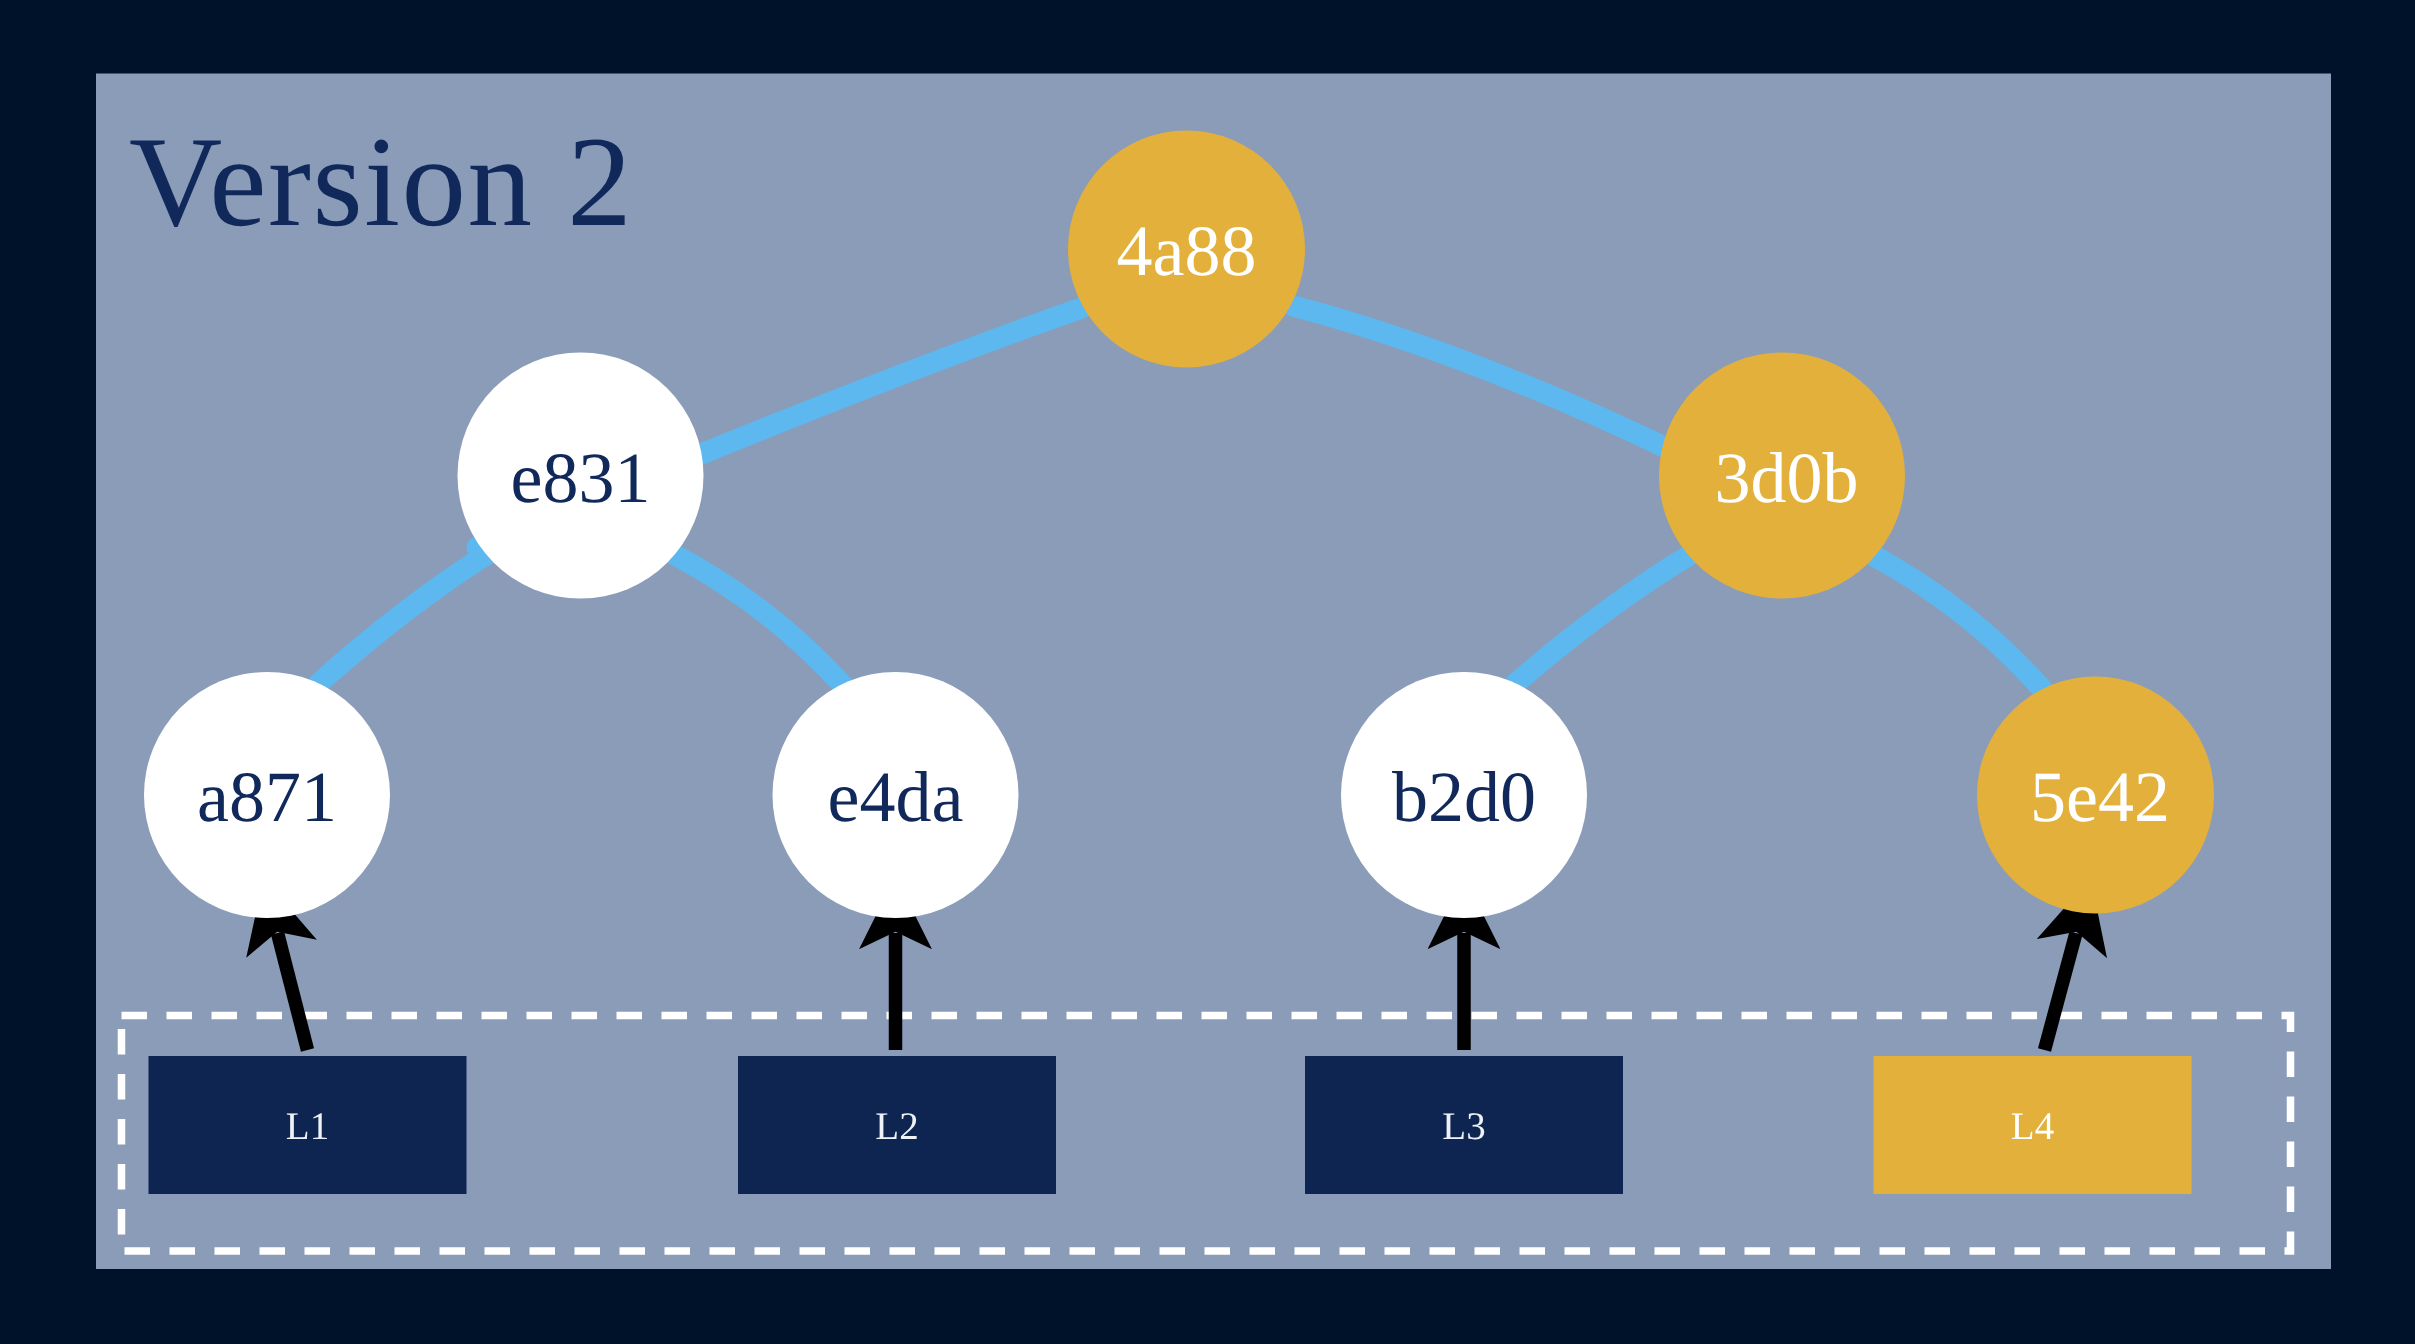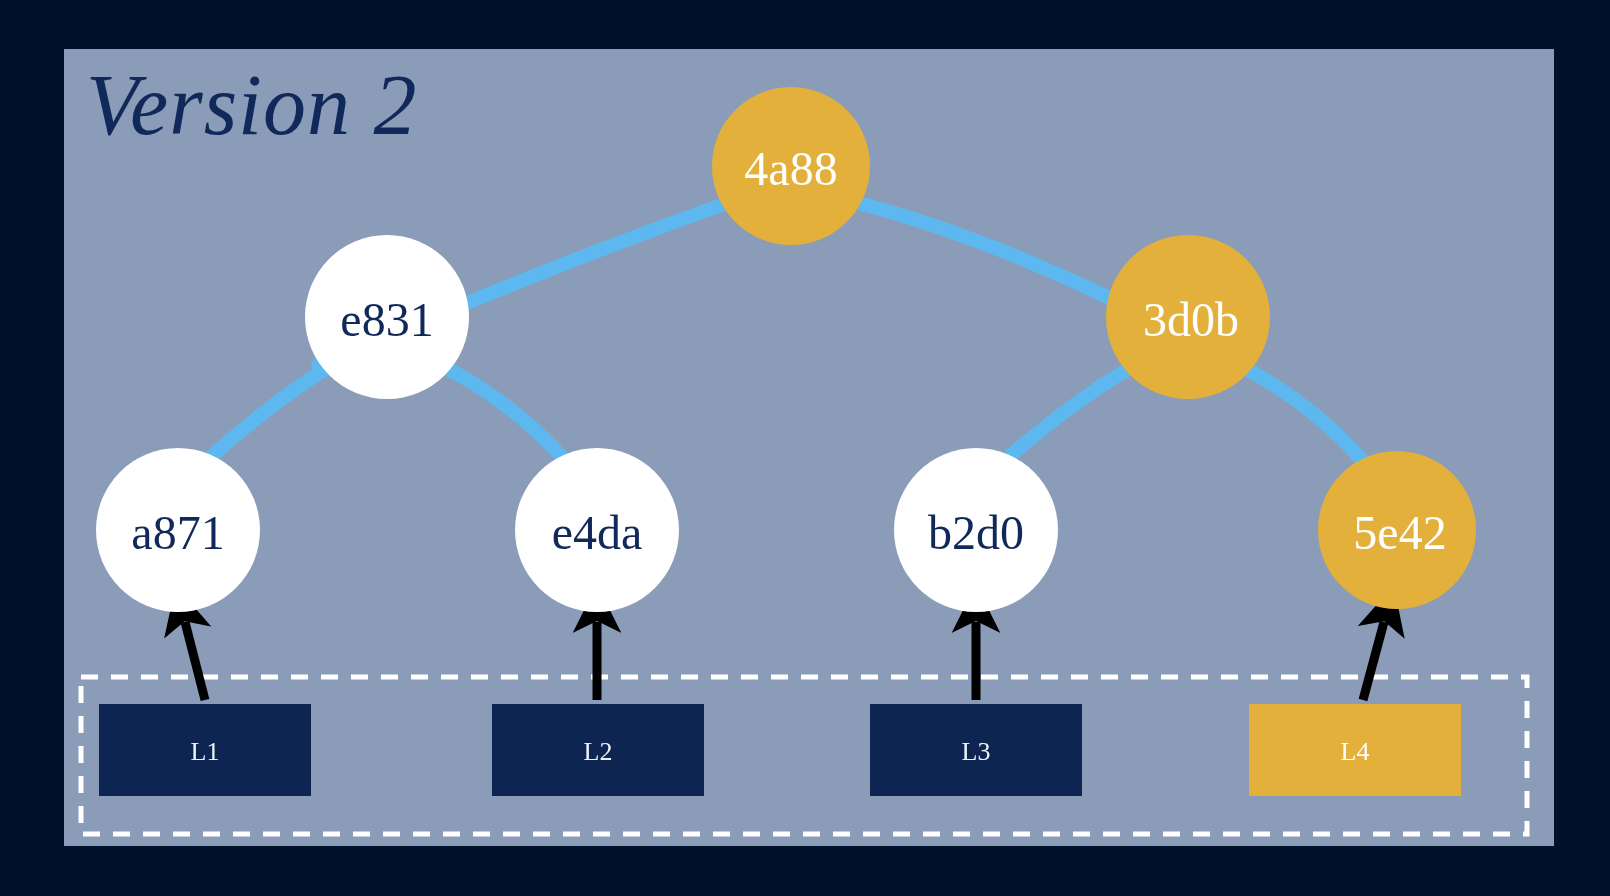--- a/index.html
+++ b/index.html
@@ -30,28 +30,27 @@
   #viz {
     position: absolute;
     left: 0;
     top: 0;
     width: 1610px;
     height: 896px;
   }
   #title {
     position: absolute;
     left: 86px;
-    top: 62px;
+    top: 78px;
     font-size: 86px;
     line-height: 1;
     color: #10295a;
     font-family: "Liberation Serif", "DejaVu Serif", serif;
     letter-spacing: 1px;
     white-space: nowrap;
-    font-style: italic;
   }
   .node-label {
     font-family: "Liberation Serif", "DejaVu Serif", serif;
     font-size: 48px;
     dominant-baseline: central;
     text-anchor: middle;
   }
   .leaf-label {
     font-family: "Liberation Serif", "DejaVu Serif", serif;
     font-size: 26px;

